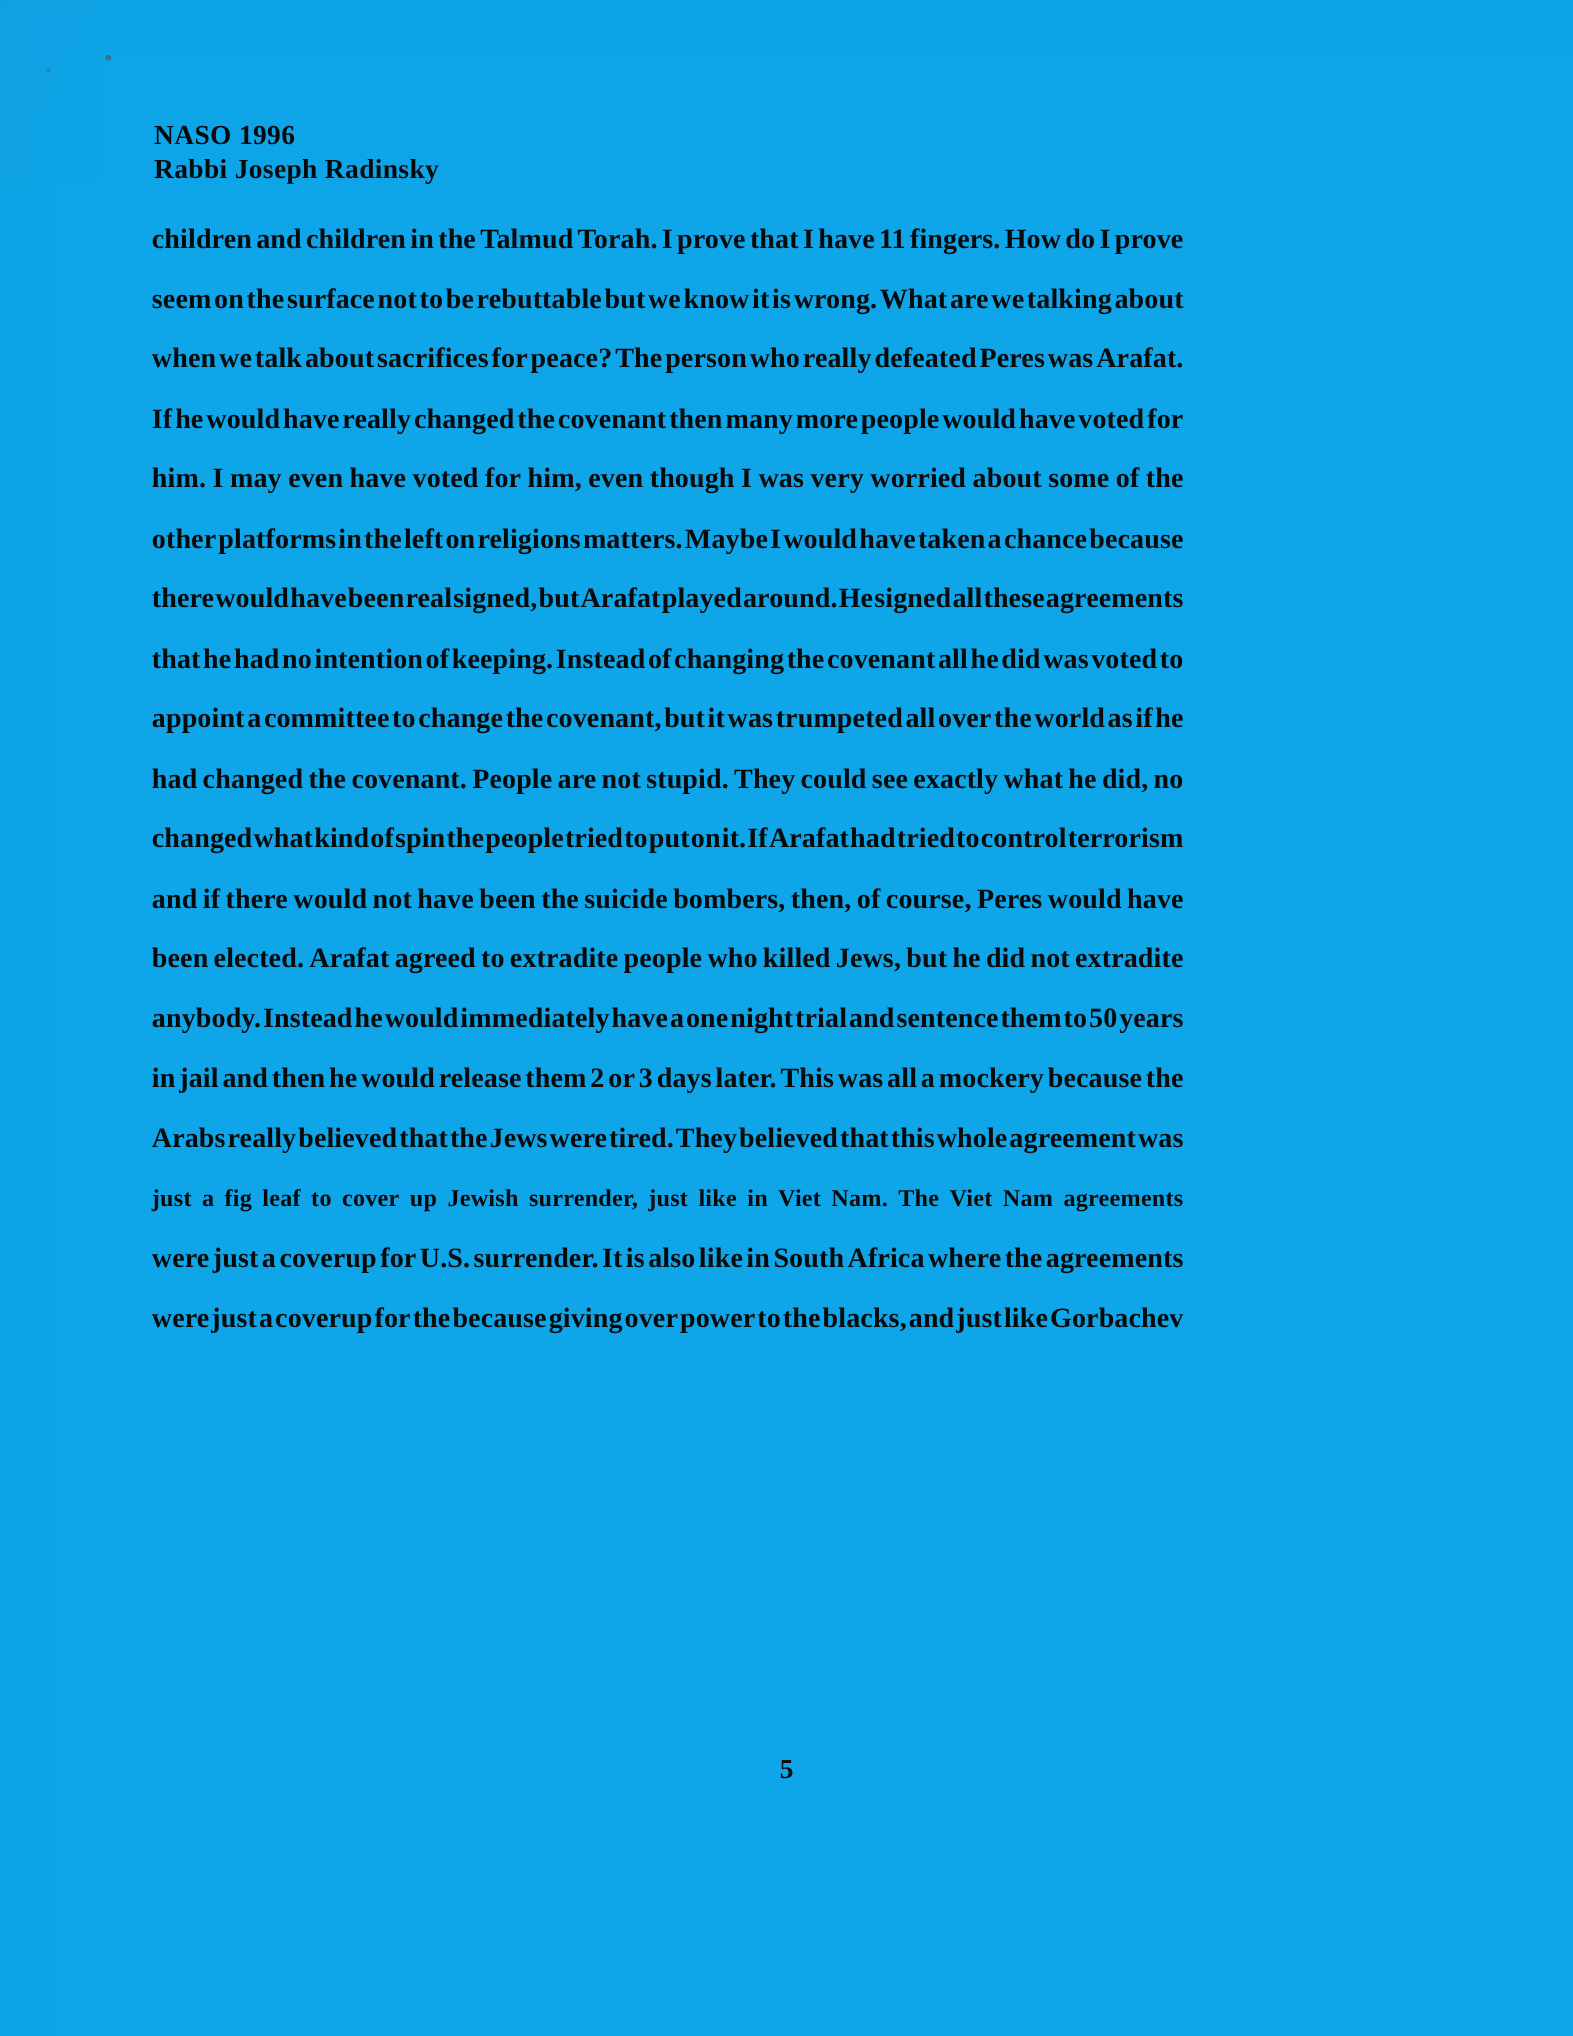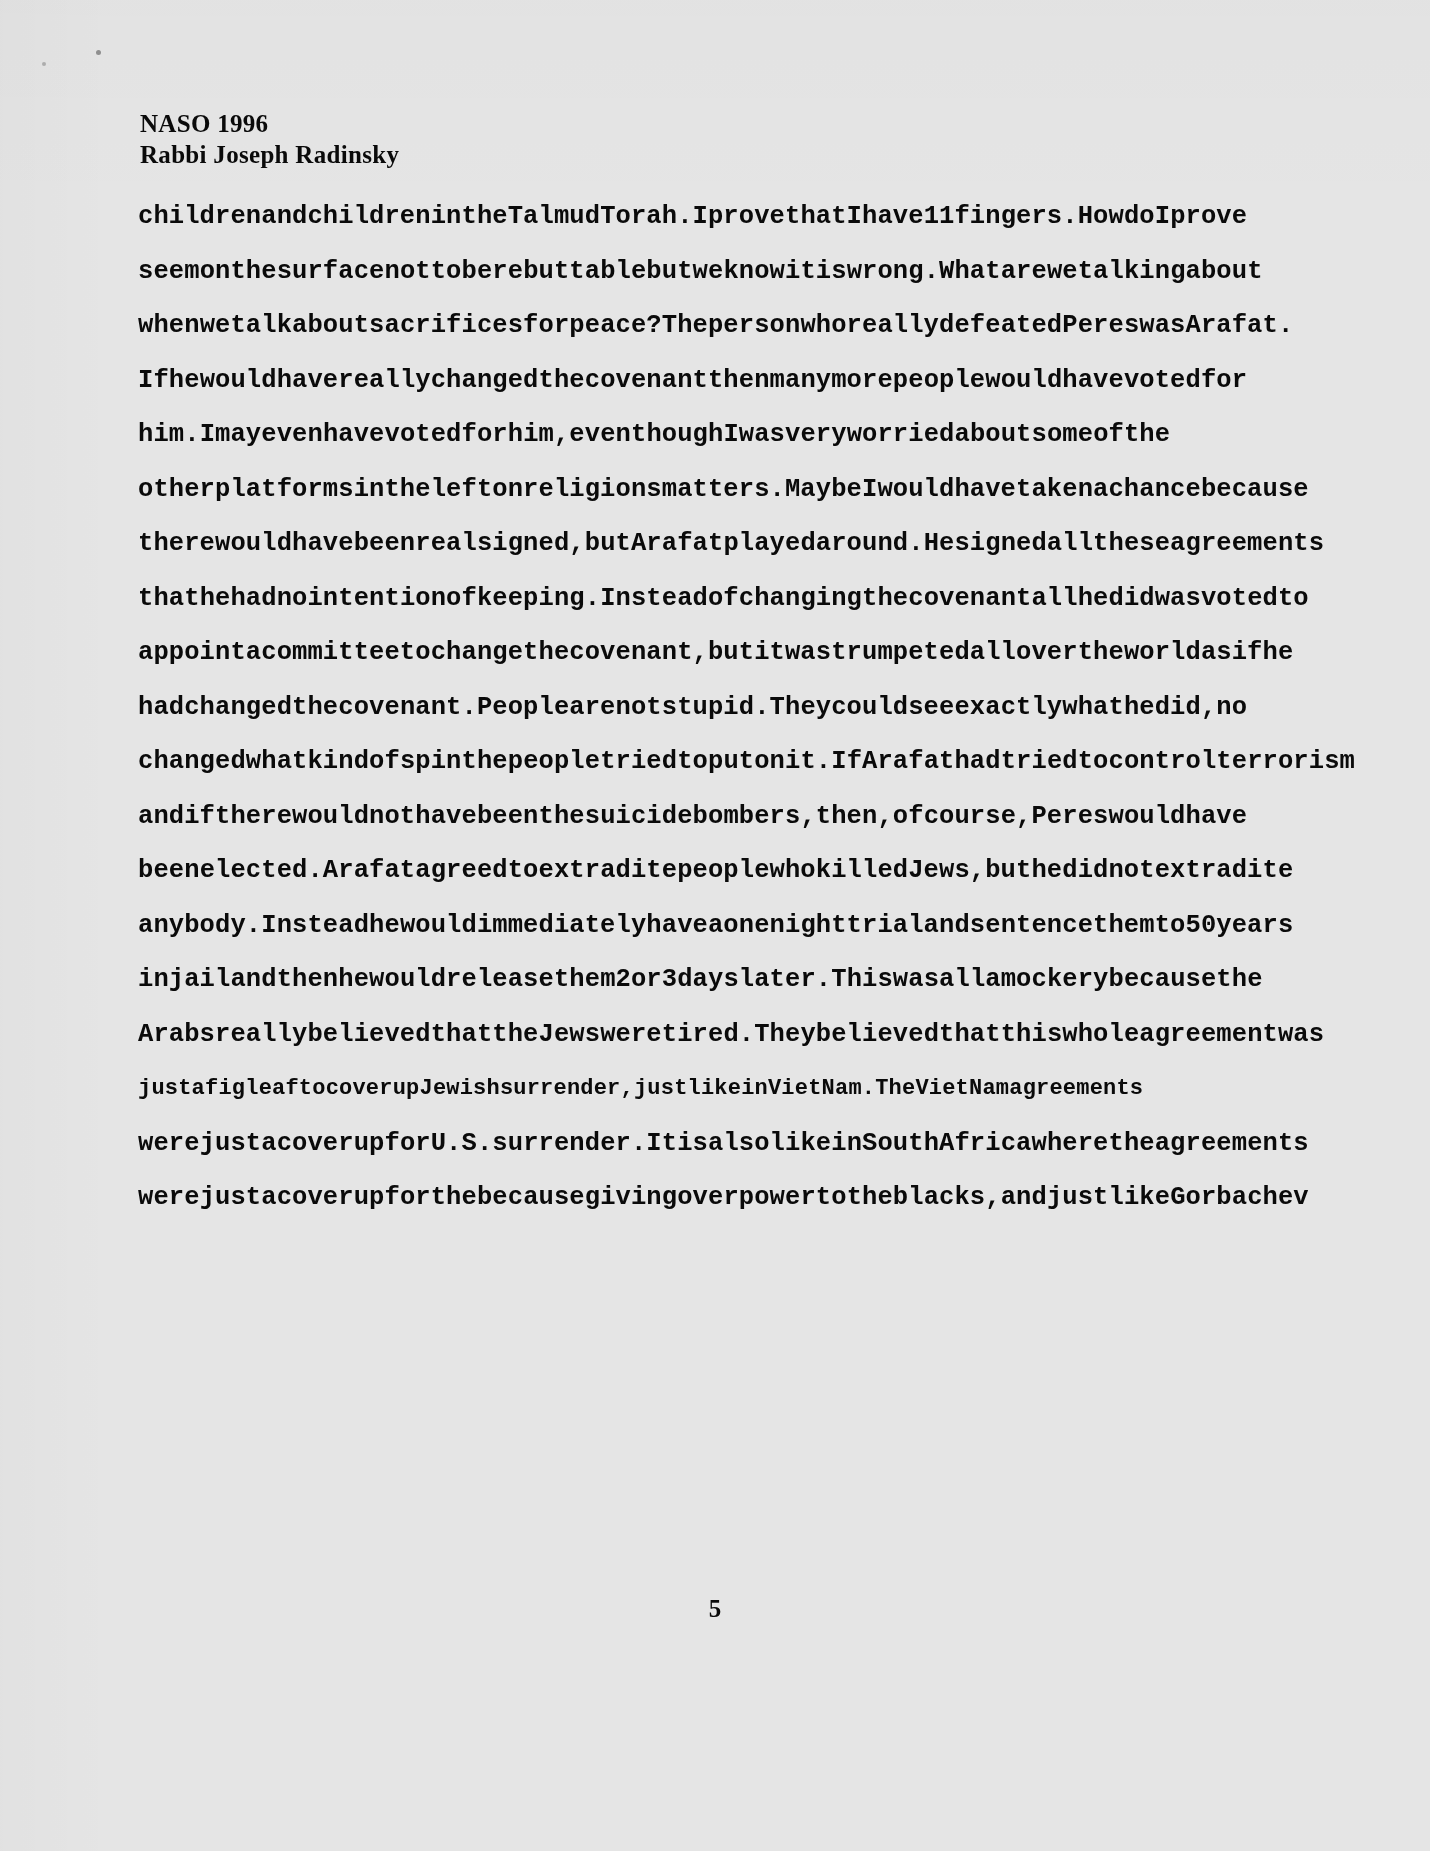--- a/index.html
+++ b/index.html
@@ -4,21 +4,21 @@
 <style>
   html, body {
     margin: 0;
     padding: 0;
     background: #ffffff;
   }
   .page {
     position: relative;
     width: 1430px;
     height: 1851px;
-    background: #e5e5e5;
+    background: #0ea5e9;
     overflow: hidden;
     font-family: "Liberation Serif", "DejaVu Serif", serif;
     color: #0a0a0a;
   }
   
   .speck {
     position: absolute;
     background: #4a4a4a;
     border-radius: 50%;
     opacity: 0.55;
@@ -44,21 +44,20 @@
     width: 938px;
   }
   .line {
     display: block;
     font-size: 25.5px;
     line-height: 54.5px;
     letter-spacing: 0.1px;
     white-space: nowrap;
     font-weight: 600;
     text-rendering: optimizeLegibility;
-    font-family: Liberation Mono, monospace;
   }
   
   .line.j {
     display: flex;
     justify-content: space-between;
     width: 938px;
   }
   .line.j > span { white-space: pre; }
 
   .line.small {

